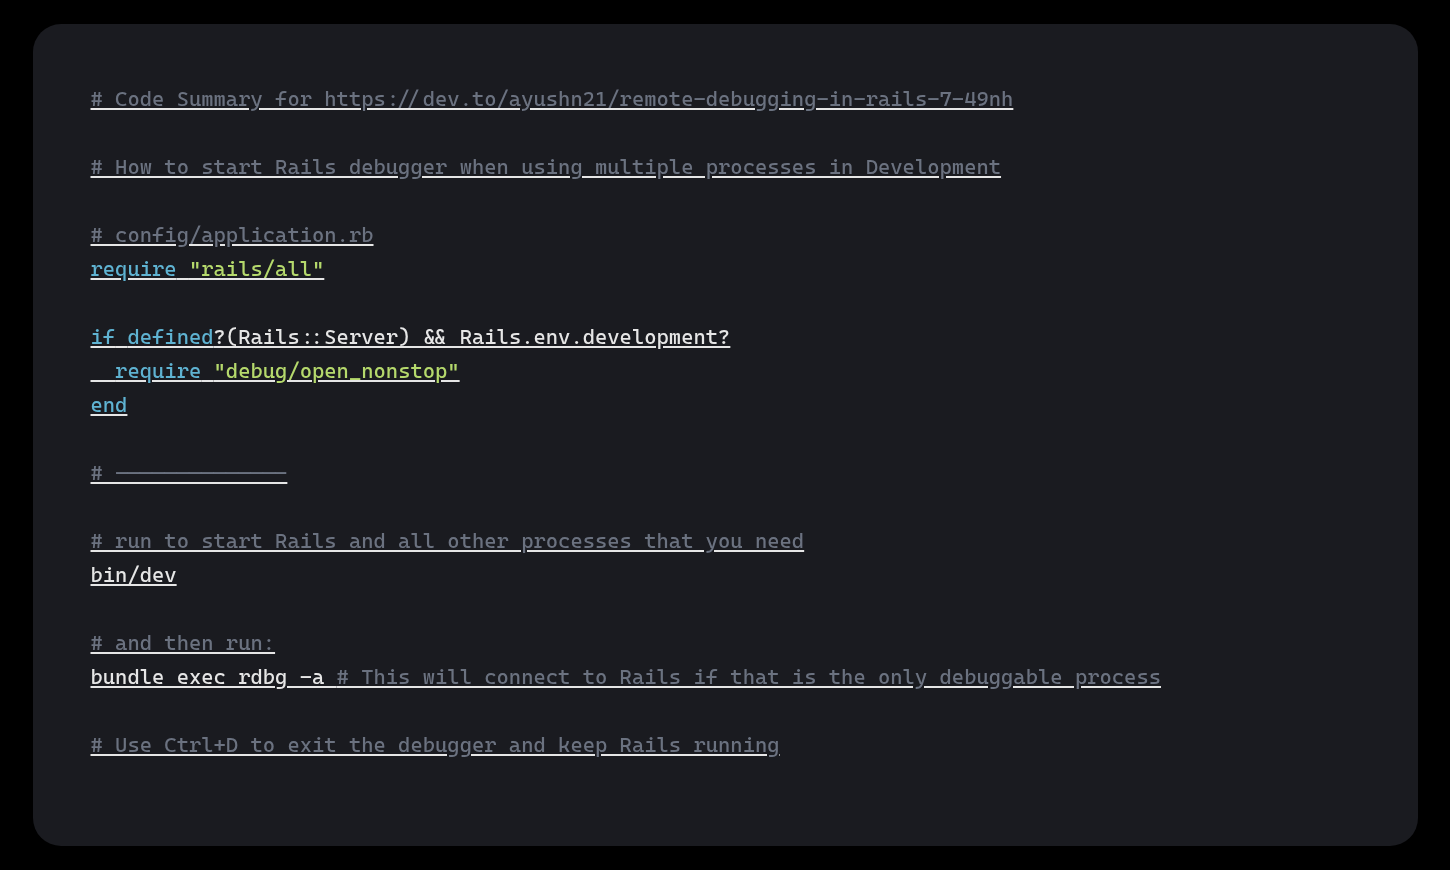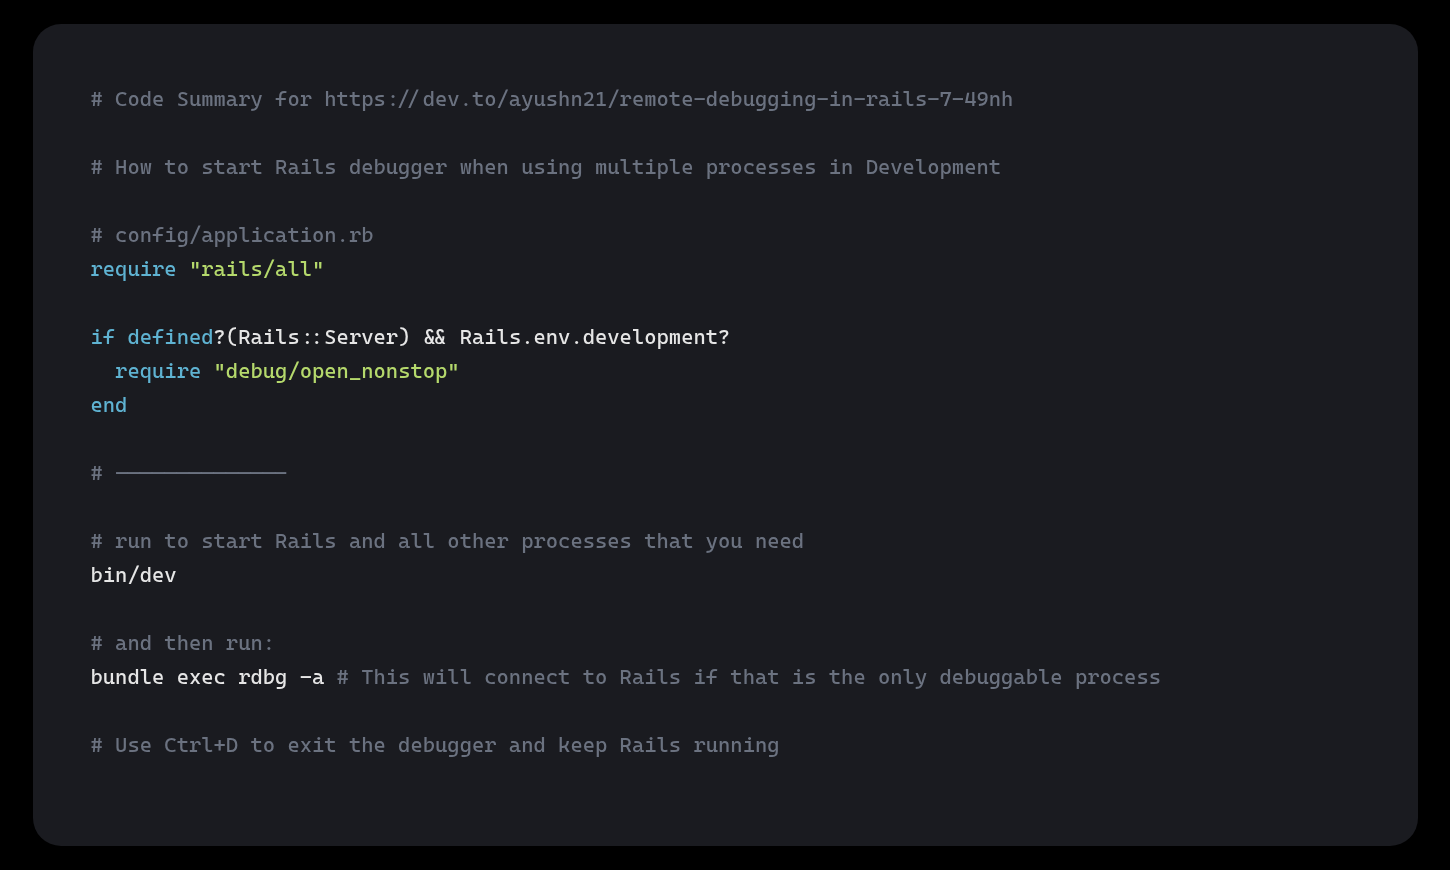--- a/index.html
+++ b/index.html
@@ -19,20 +19,21 @@
       height: 822px;
       padding: 58px 50px 50px 58px;
       overflow: hidden;
     }
     pre {
       font-family: inherit;
       font-size: 21px;
       line-height: 1.62;
       white-space: pre;
       color: #e6e6e6;
+      text-decoration: underline;
     }
     .tok { white-space: pre; }
     .comment { color: #6b7280; }
     .keyword { color: #5fb3d2; }
     .builtin { color: #5fb3d2; }
     .string  { color: #b5d96c; }
     .plain   { color: #e6e6e6; }
   </style>
 </head>
 <body>

